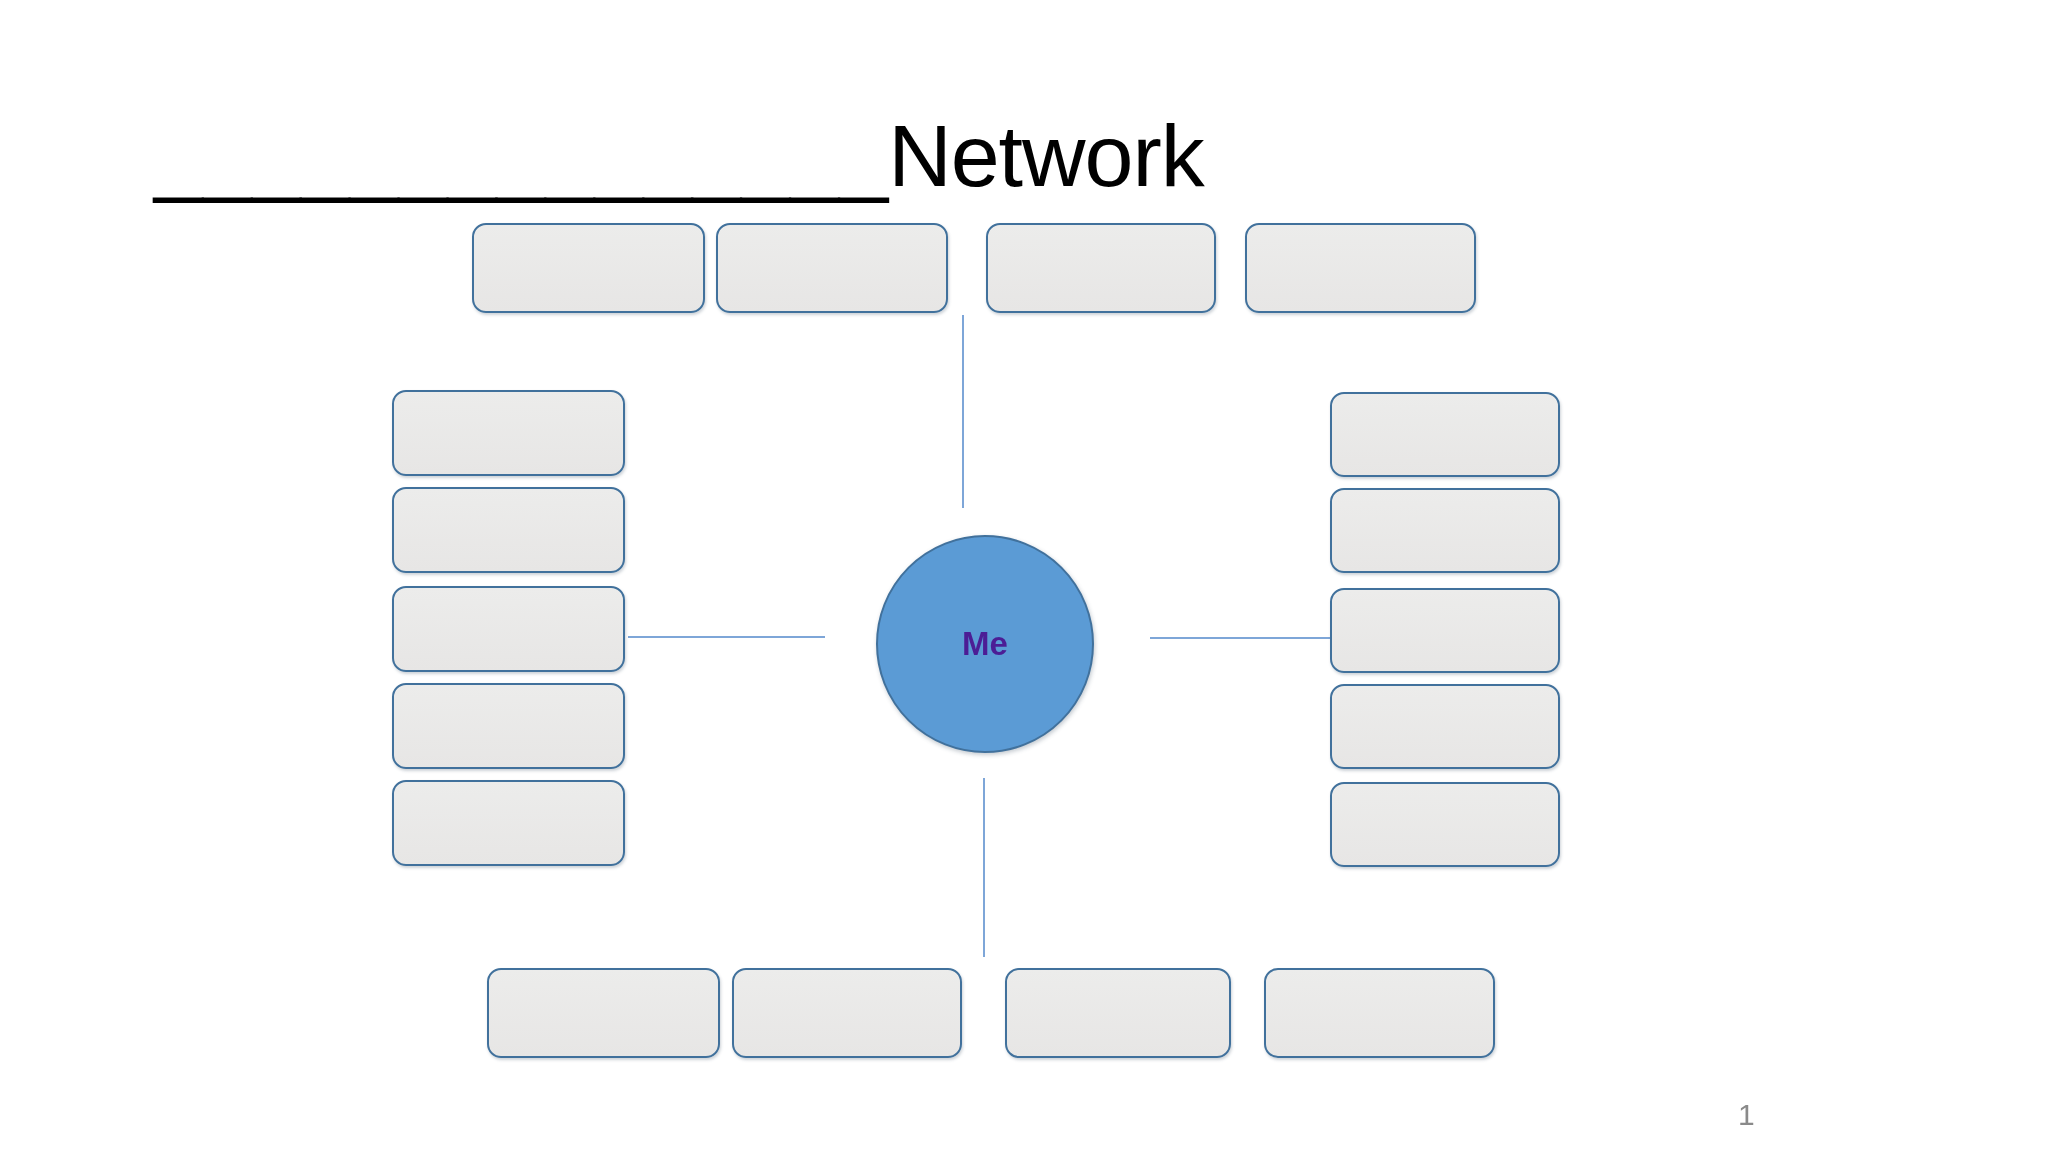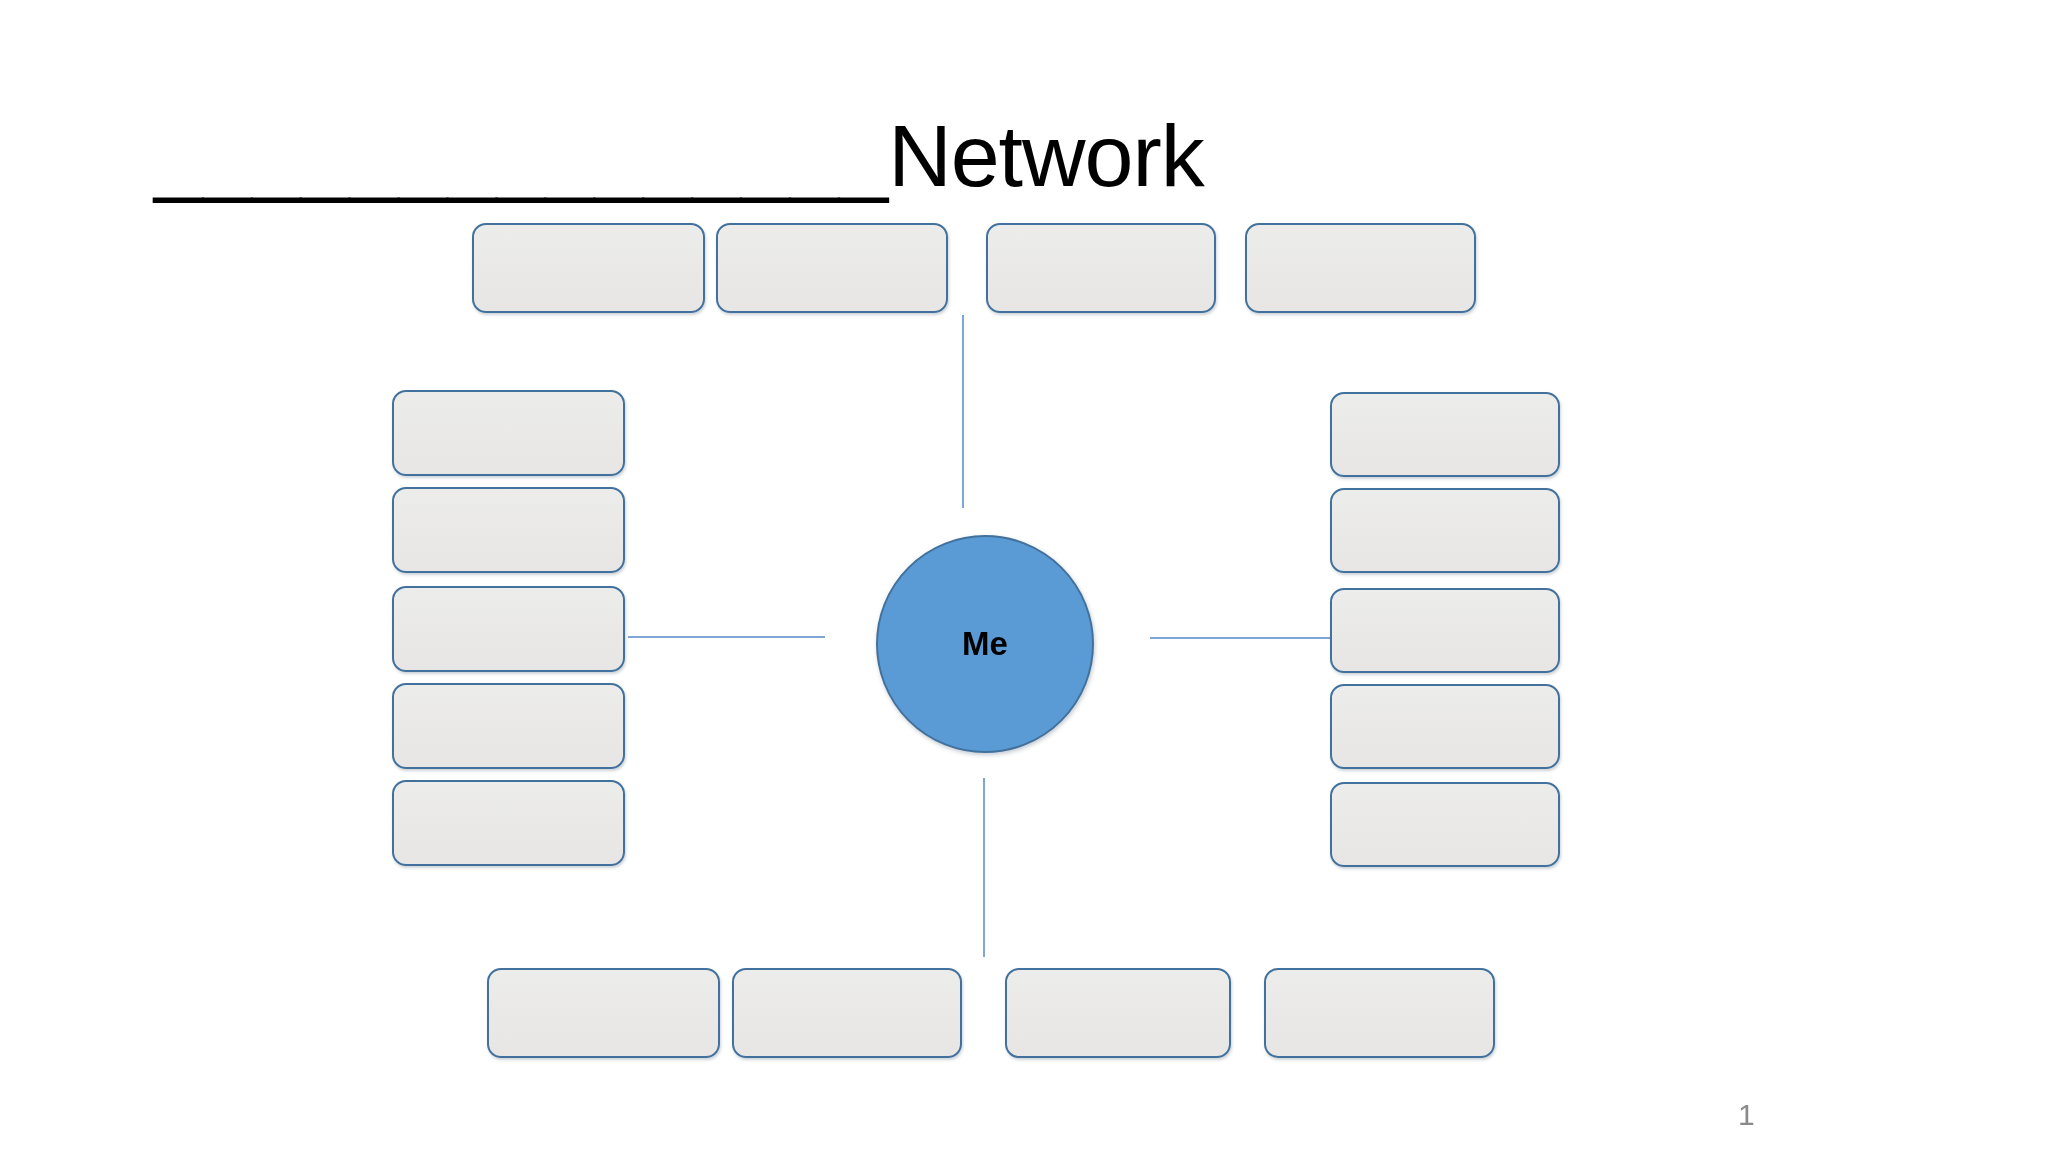--- a/index.html
+++ b/index.html
@@ -42,21 +42,21 @@
   .me-circle{
     position:absolute;left:876px;top:535px;width:218px;height:218px;
     border-radius:50%;
     background:var(--circle-fill);
     border:2.5px solid var(--shape-border);
     box-sizing:border-box;
     box-shadow:1px 2px 4px rgba(60,80,100,0.3);
     display:flex;align-items:center;justify-content:center;
   }
   .me-label{
-    color:#000000;font-weight:bold;font-size:33px;
+    color:#4c1d95;font-weight:bold;font-size:33px;
     font-family:"Liberation Sans", sans-serif;
   }
   .page-number{
     position:absolute;left:1738px;top:1098px;
     font-size:30px;color:var(--pagenum-color);
     font-family:"Liberation Sans", sans-serif;
   }
 </style>
 </head>
 <body>

